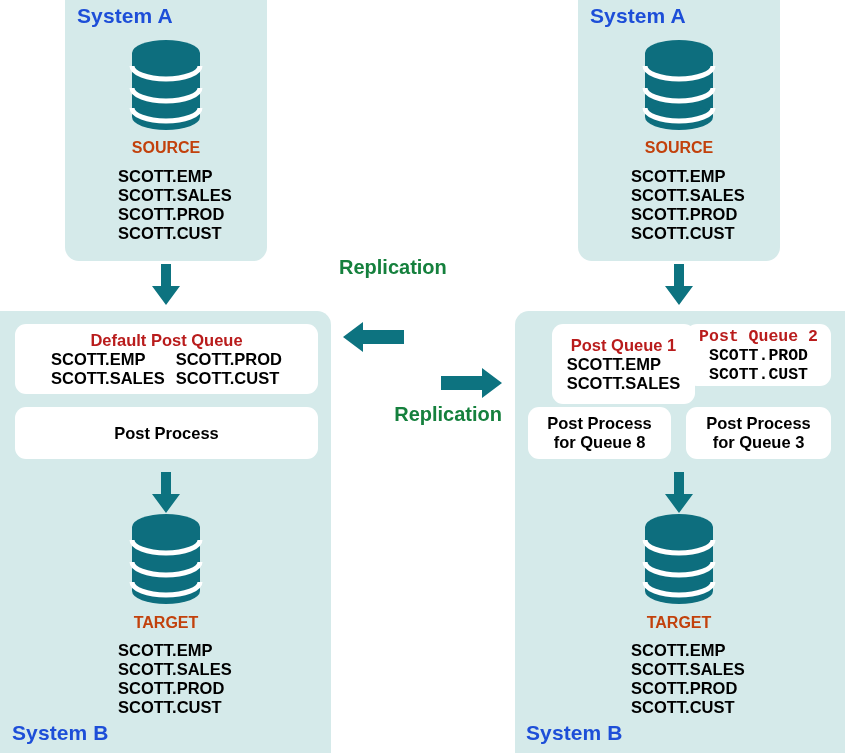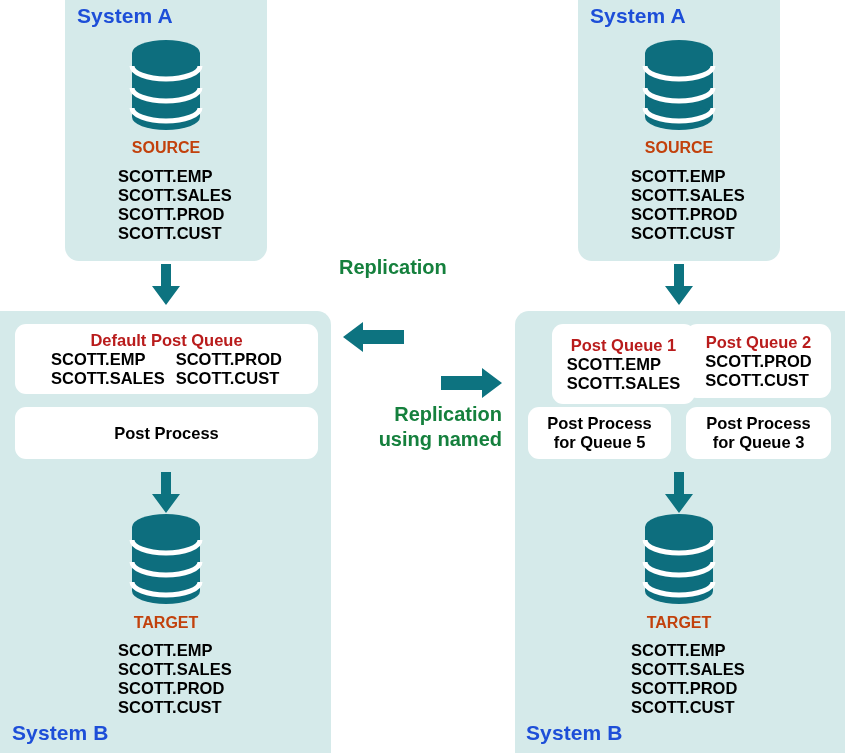--- a/index.html
+++ b/index.html
@@ -195,21 +195,20 @@
   <svg class="arrow" style="left:343px; top:321px;" width="62" height="32" viewBox="0 0 62 32">
     <polygon points="0,16 20,1 20,9 61,9 61,23 20,23 20,31" fill="#0d7380"></polygon>
   </svg>
 
   <svg class="arrow" style="left:440px; top:367px;" width="62" height="32" viewBox="0 0 62 32">
     <polygon points="62,16 42,1 42,9 1,9 1,23 42,23 42,31" fill="#0d7380"></polygon>
   </svg>
 
   <div class="center-label right-al" style="left:342px; top:402px; width:160px;">
     <div>Replication</div>
-    <div>using named</div>
   </div>
 
   <div class="panel" style="left:578px; top:-14px; width:202px; height:275px;"></div>
 
   <div class="panel-label" style="left:590px; top:4px;">System A</div>
 
   <svg class="cyl" style="left:639px; top:36px;" width="80" height="98" viewBox="0 0 80 98">
     <g>
       <ellipse cx="40" cy="17" rx="34" ry="13" fill="#0d6e7e"></ellipse>
       <rect x="6" y="17" width="68" height="64" fill="#0d6e7e"></rect>
@@ -236,31 +235,31 @@
   <div class="panel" style="left:515px; top:311px; width:344px; height:456px;"></div>
 
   <div class="wbox" style="left:528px; top:324px; width:143px; height:80px;margin-left:24px;">
     <div class="title">Post Queue 1</div>
     <div class="col left">
       <div class="line">SCOTT.EMP</div>
       <div class="line">SCOTT.SALES</div>
     </div>
   </div>
 
-  <div class="wbox" style="left:686px; top:324px; width:145px; height:74px;">
+  <div class="wbox" style="left:686px; top:324px; width:145px; height:62px;font-family:Liberation Mono, monospace;">
     <div class="title">Post Queue 2</div>
     <div class="col left">
       <div class="line">SCOTT.PROD</div>
       <div class="line">SCOTT.CUST</div>
     </div>
   </div>
 
   <div class="wbox" style="left:528px; top:407px; width:143px; height:52px;">
     <div class="line">Post Process</div>
-    <div class="line">for Queue 5</div>
+    <div class="line">for Queue 8</div>
   </div>
 
   <div class="wbox" style="left:686px; top:407px; width:145px; height:52px;">
     <div class="line">Post Process</div>
     <div class="line">for Queue 3</div>
   </div>
 
   <svg class="arrow" style="left:664px; top:472px;" width="30" height="42" viewBox="0 0 30 42">
     <polygon points="10,0 20,0 20,22 29,22 15,41 1,22 10,22" fill="#0d7380"></polygon>
   </svg>

